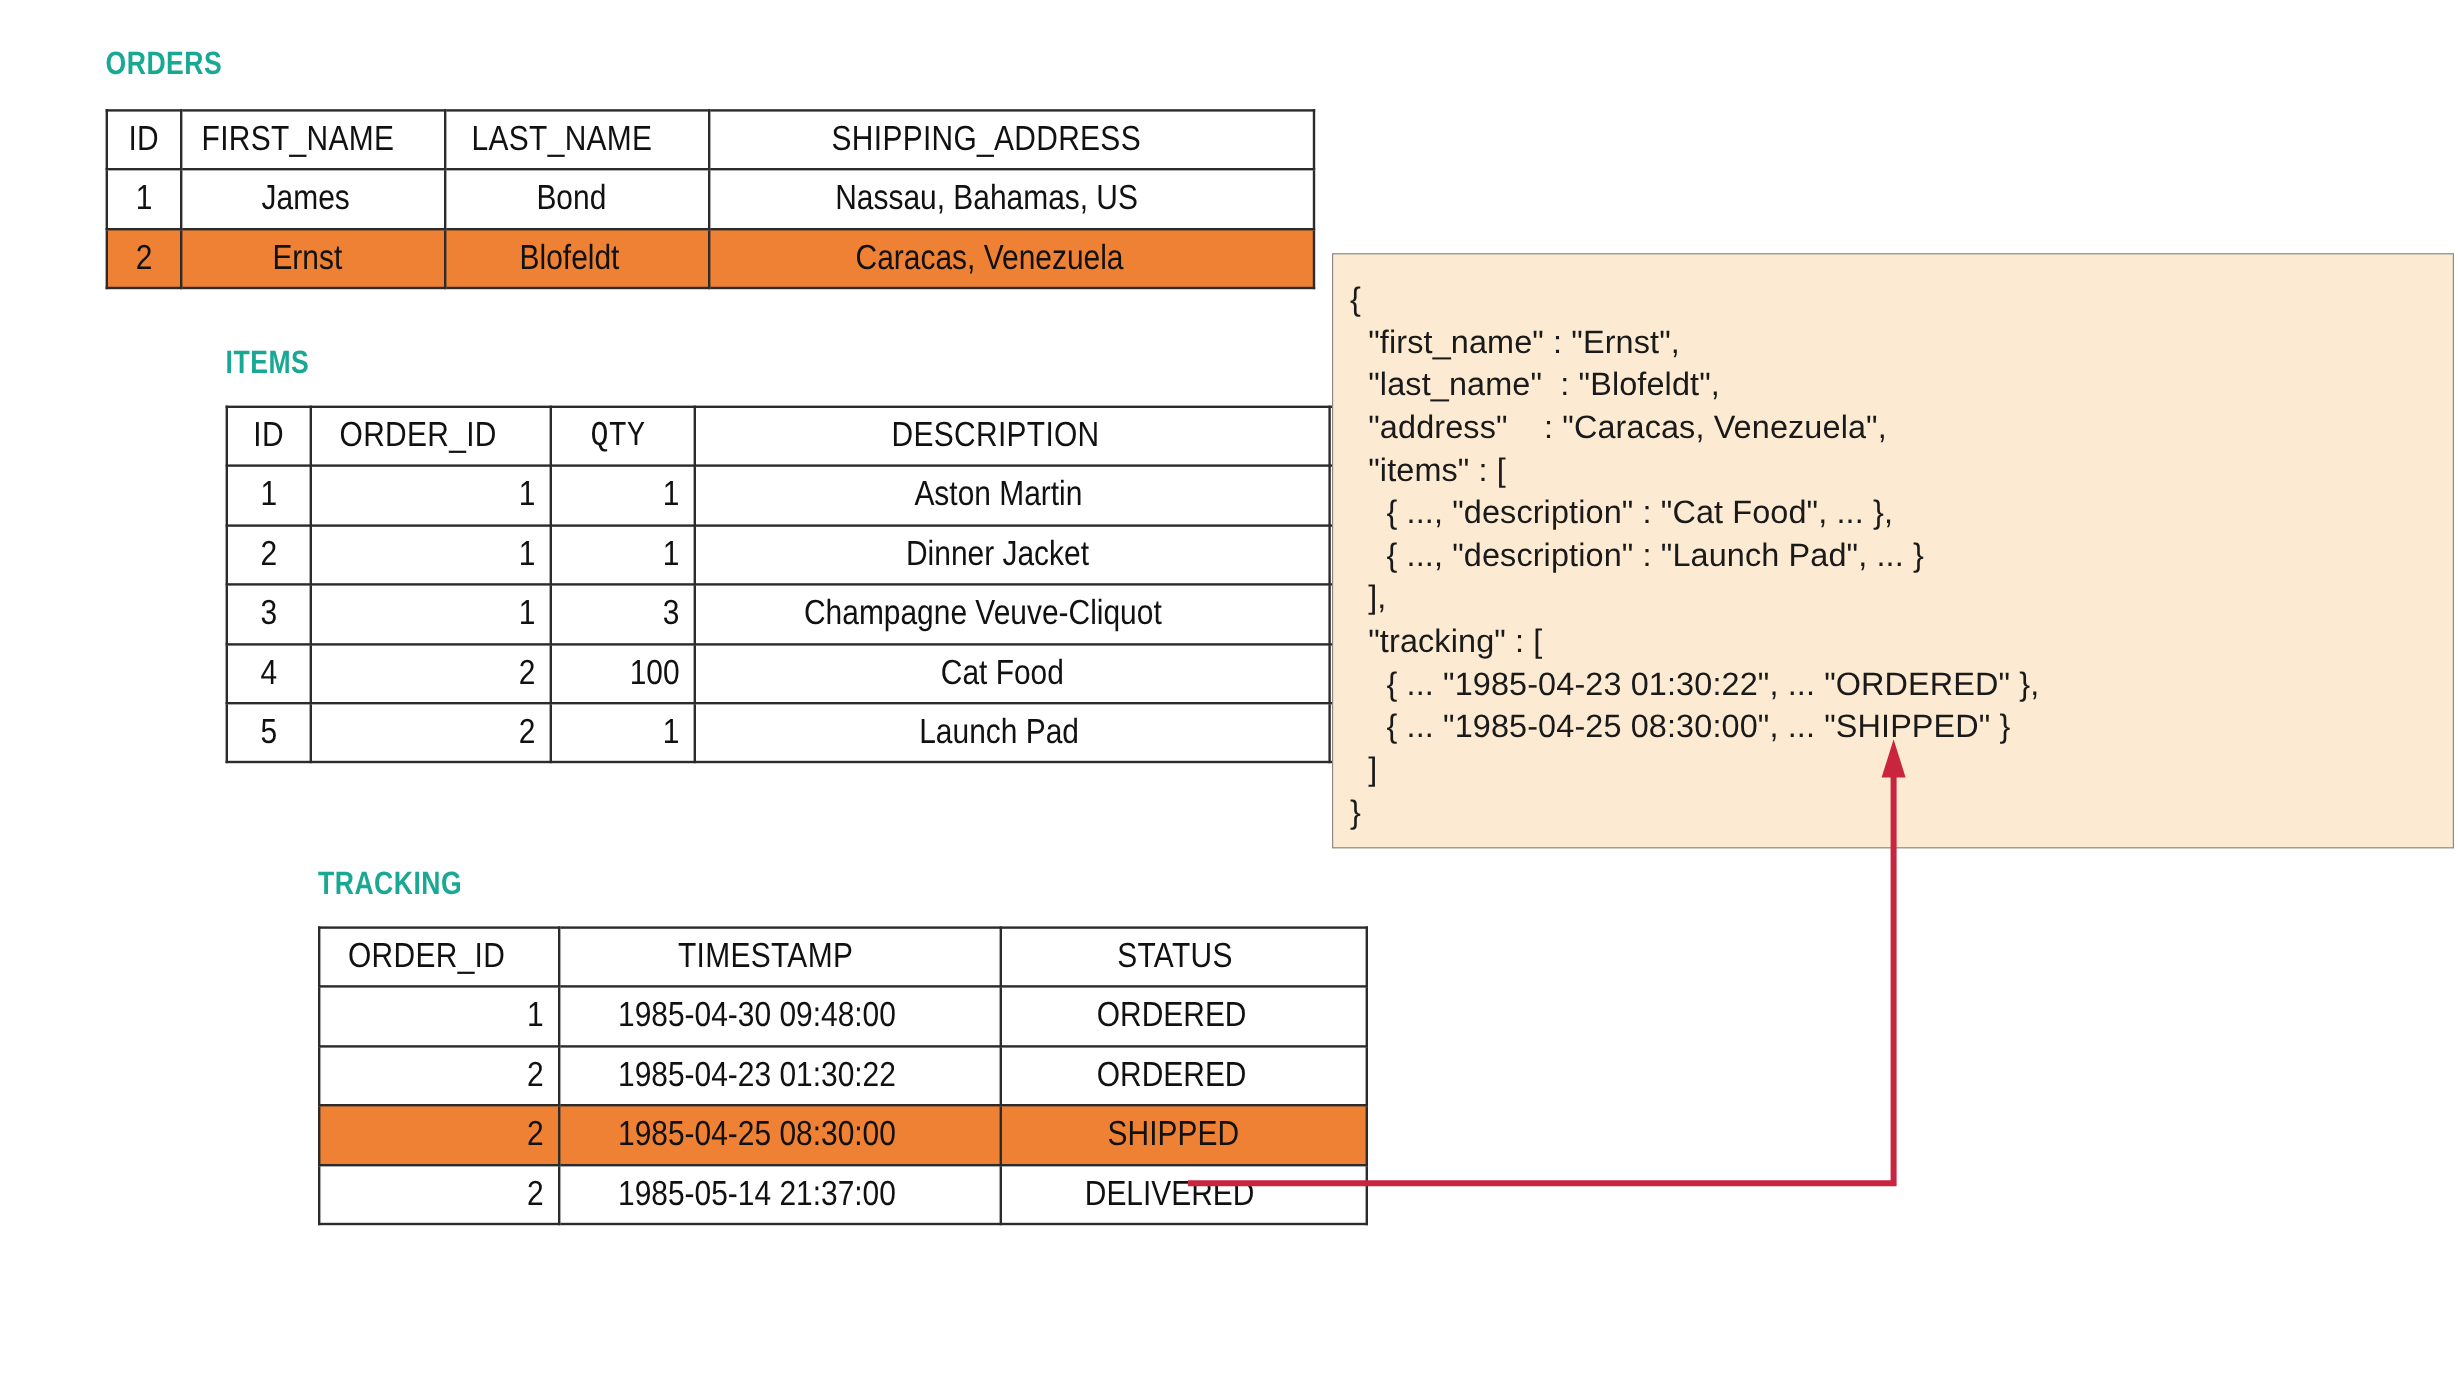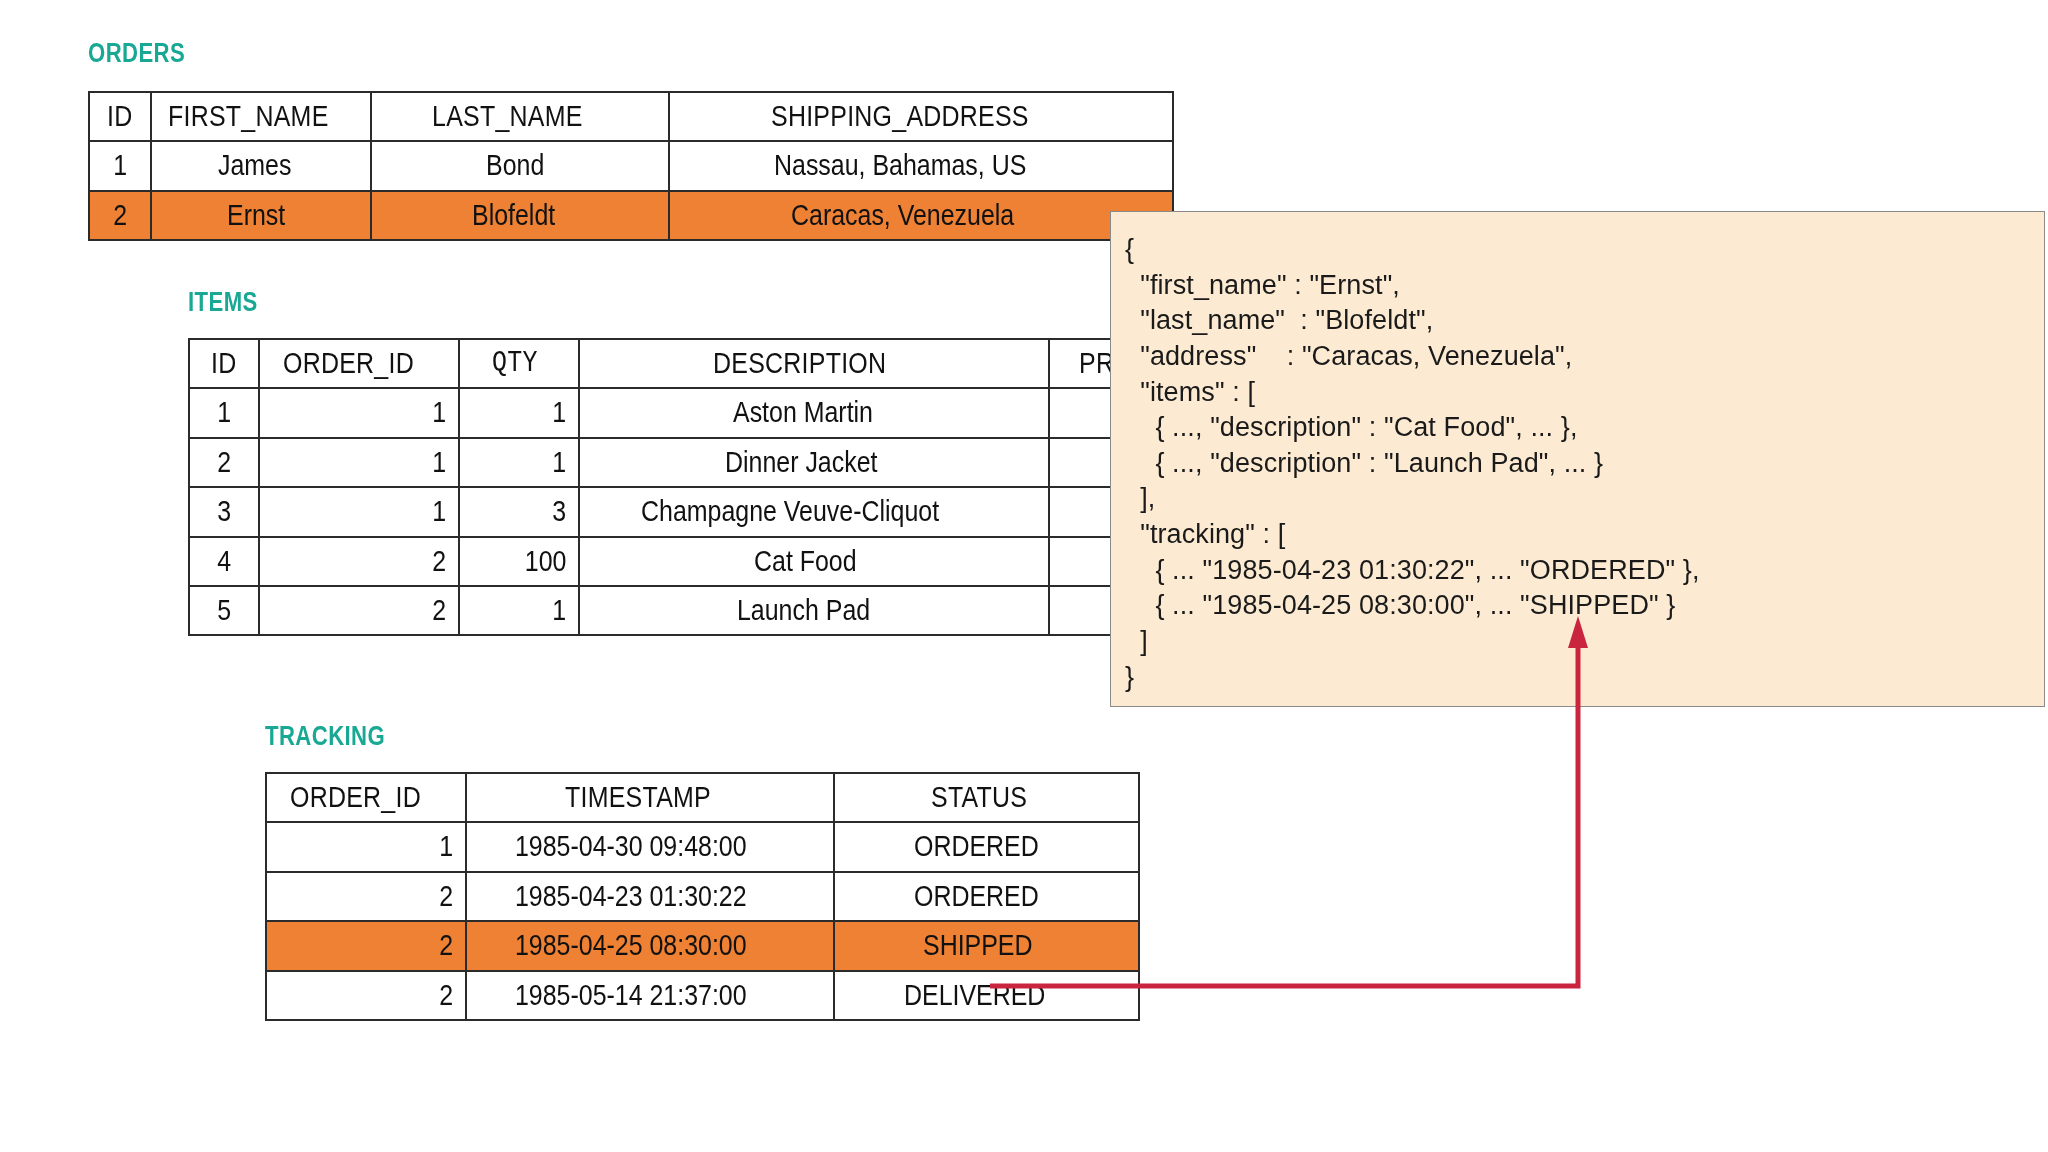--- a/index.html
+++ b/index.html
@@ -66,28 +66,28 @@
   td.ctr, th.ctr { text-align: center; }
   td.ctr .cell-txt, th.ctr .cell-txt {
     transform-origin: center center;
   }
   tr.hl td { background: #EE8133; }
 
   
   #orders-table { left: 88px; top: 91px; width: 976px; }
   #orders-table .c0 { width: 62px; }
   #orders-table .c1 { width: 220px; }
-  #orders-table .c2 { width: 298px; }
+  #orders-table .c2 { width: 220px; }
   #orders-table .c3 { width: 504px; }
 
   #items-table { left: 188px; top: 338px; width: 1000px; }
   #items-table .c0 { width: 70px; }
   #items-table .c1 { width: 200px; }
   #items-table .c2 { width: 120px; font-family: Liberation Mono, monospace; }
-  #items-table .c3 { width: 470px; }
+  #items-table .c3 { width: 529px; }
   #items-table .c4 { width: 150px; }
 
   #tracking-table { left: 265px; top: 772px; width: 845px; }
   #tracking-table .c0 { width: 200px; }
   #tracking-table .c1 { width: 368px; }
   #tracking-table .c2 { width: 305px; border-radius: 19px; }
 
   
   #json-panel {
     position: absolute;

